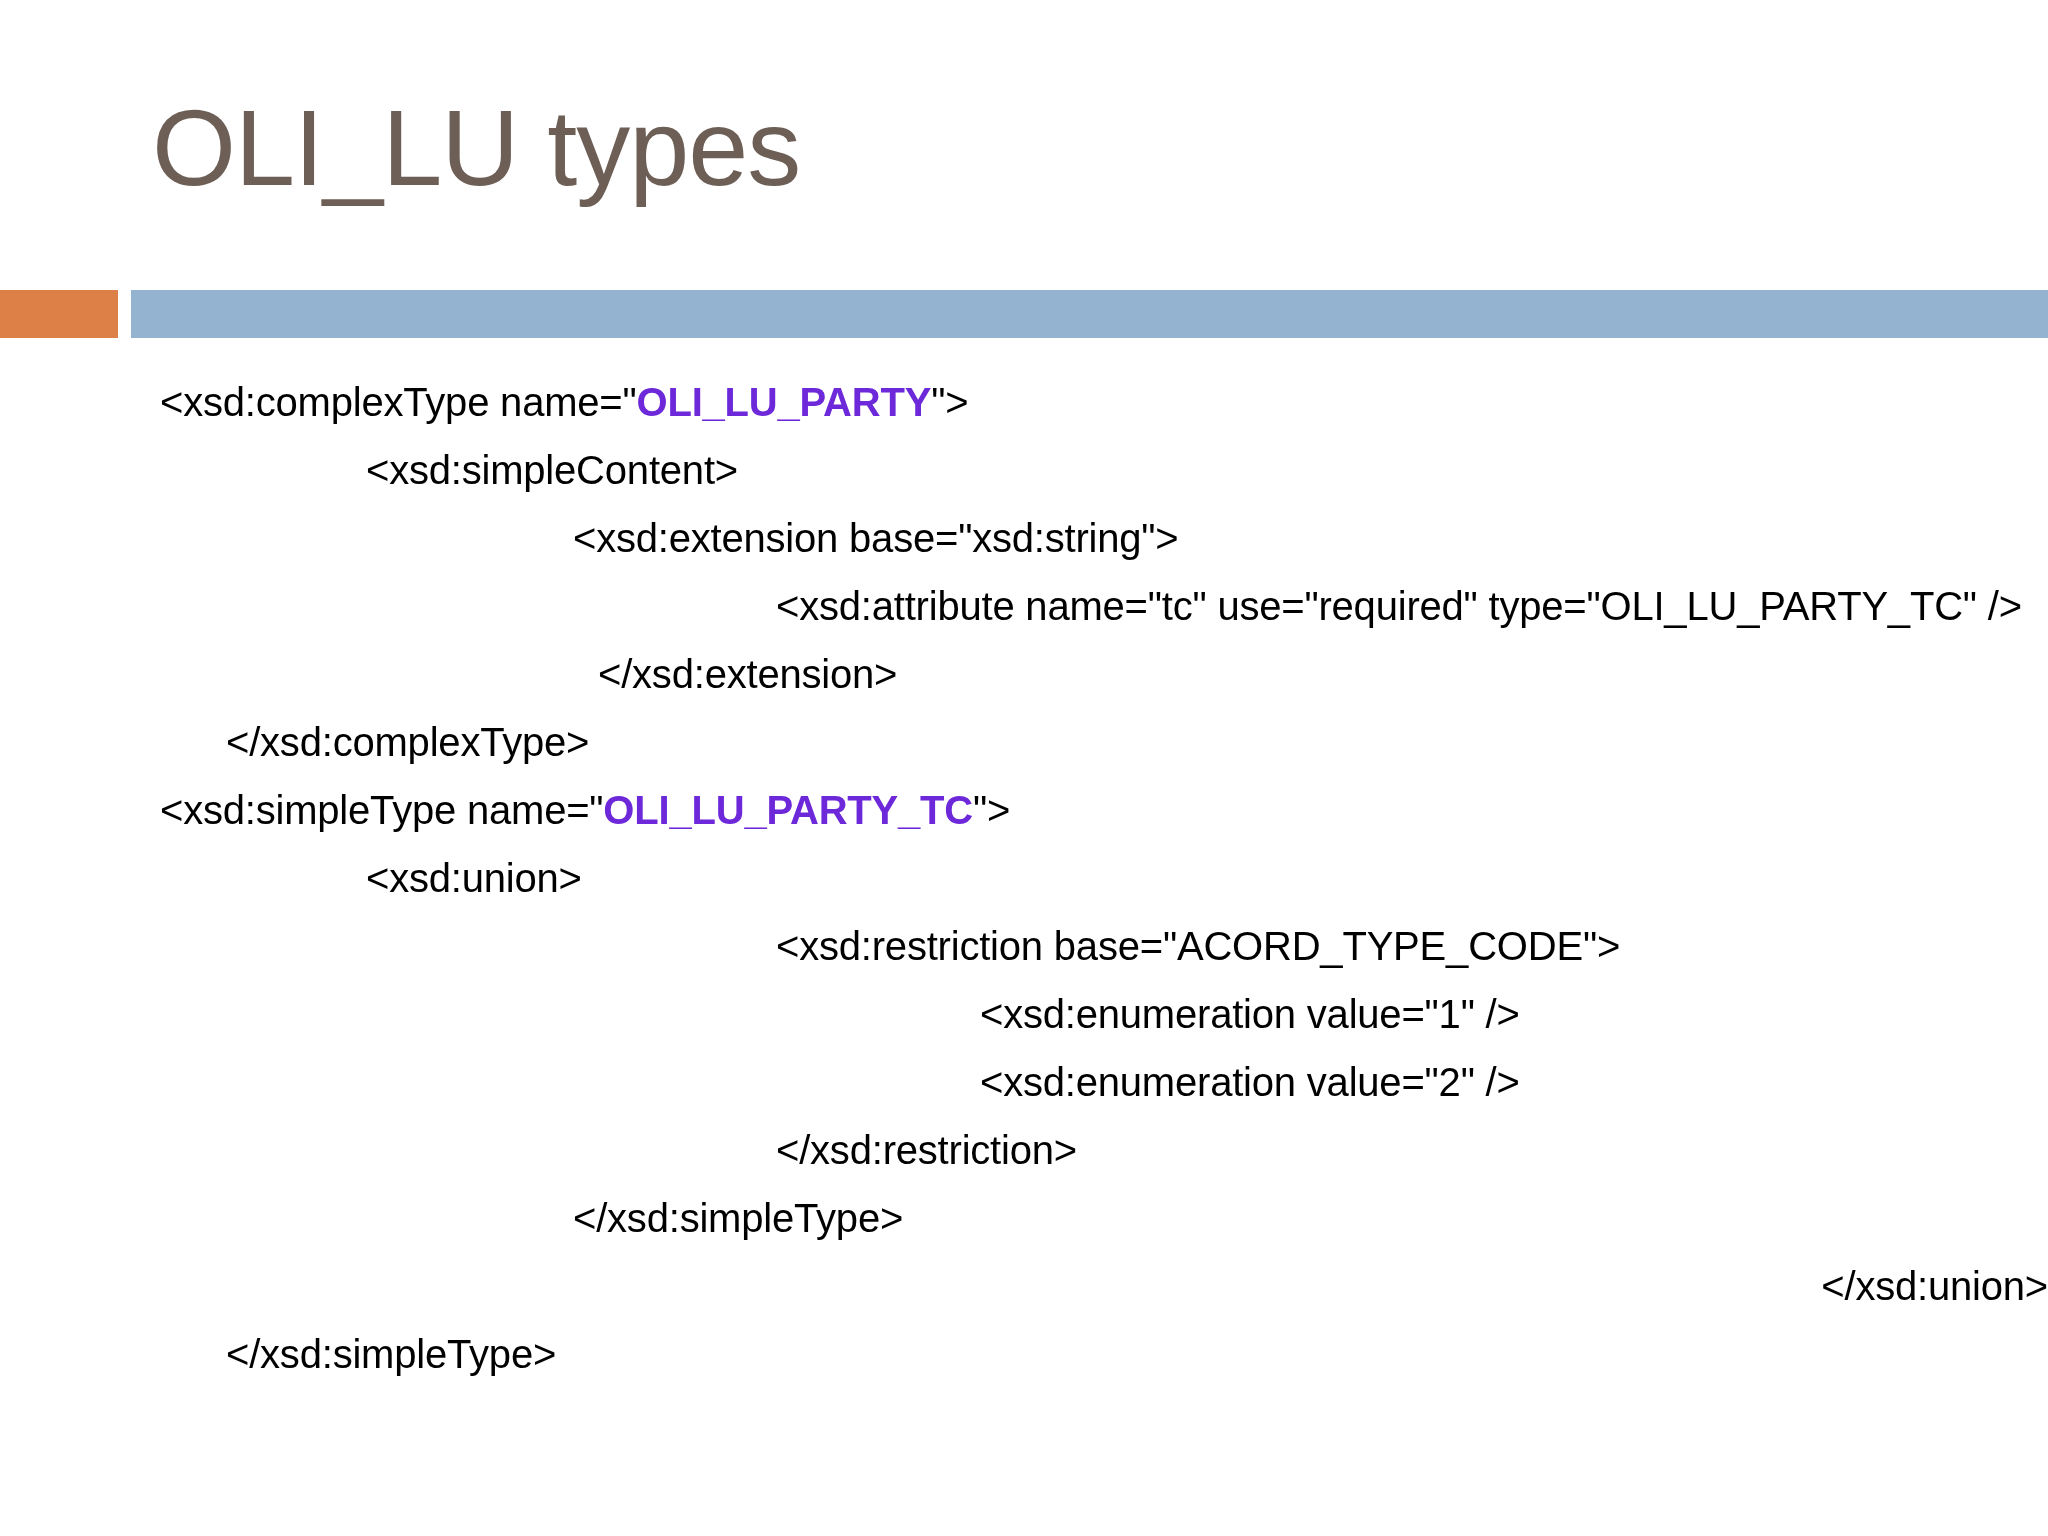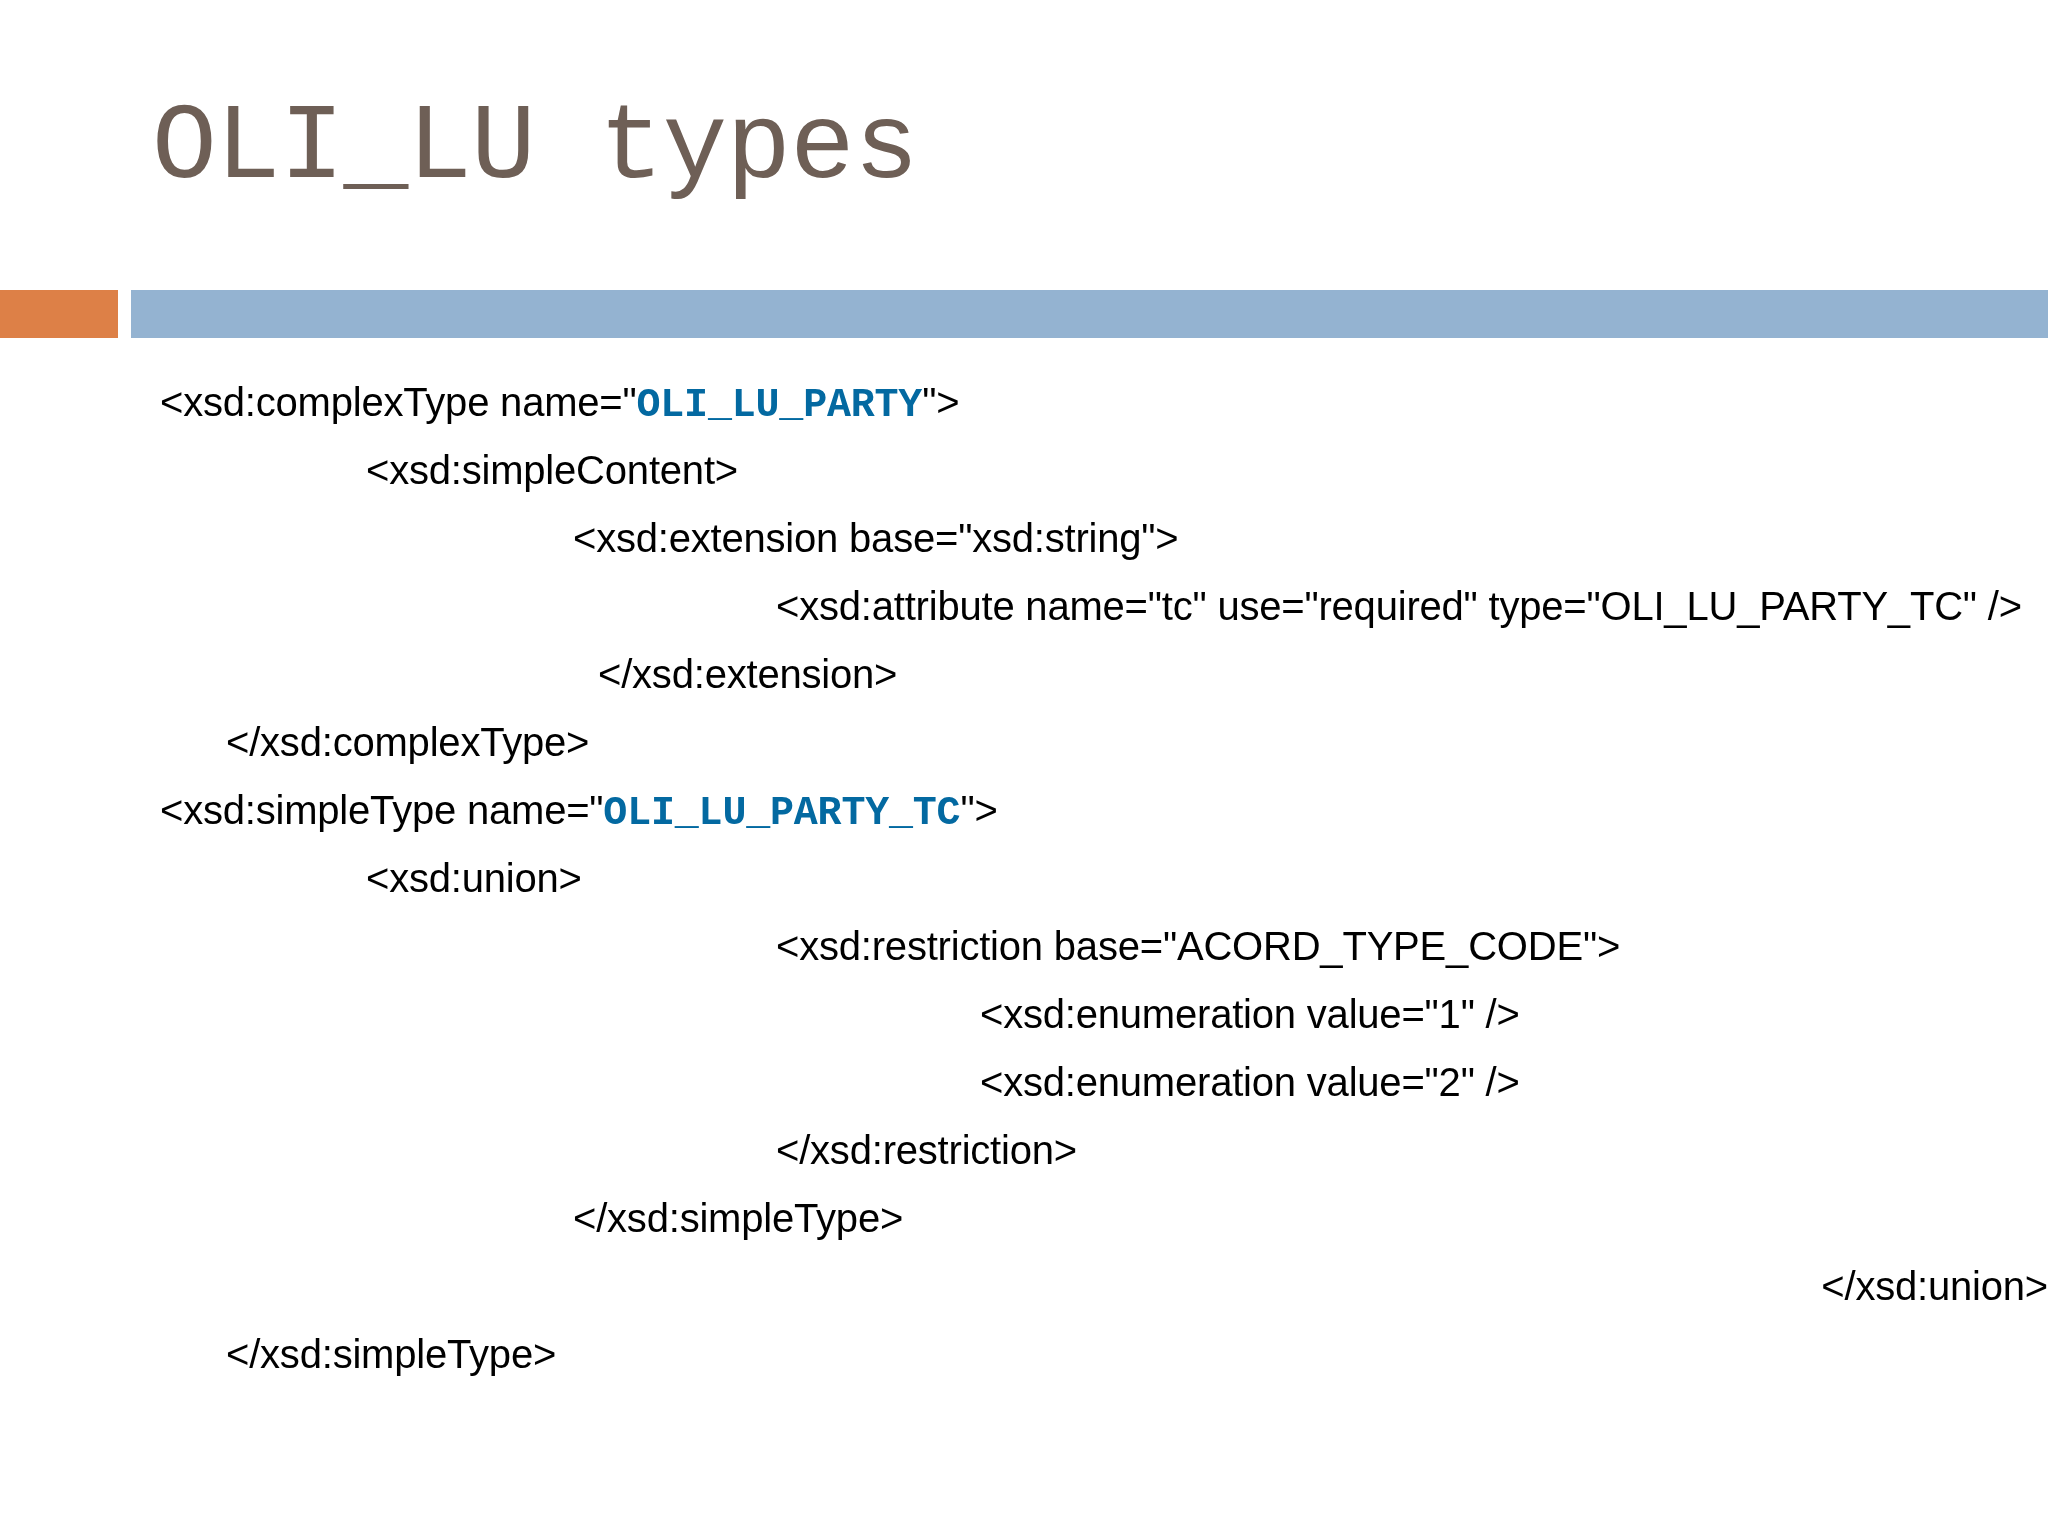--- a/index.html
+++ b/index.html
@@ -27,21 +27,21 @@
     position: absolute;
     left: 0;
     top: 0;
     width: 2048px;
     height: 268px;
   }
   .slide-title {
     position: absolute;
     left: 152px;
     top: 88px;
-    font-family: Liberation Mono, monospace;
+    font-family: Liberation Sans, sans-serif;
     font-size: 108px;
     font-weight: 400;
     letter-spacing: -1px;
     color: #6E5F56;
     line-height: 1.12;
     white-space: nowrap;
   }
 
   
   .bar-row {
@@ -79,23 +79,22 @@
     font-family: "Liberation Sans", sans-serif;
     font-size: 40px;
     font-weight: 400;
     color: #000000;
     line-height: 68px;
     height: 68px;
     white-space: pre;
     letter-spacing: -0.2px;
   }
   .hl {
-    color: #0369a1;
+    color: #6d28d9;
     font-weight: bold;
-    font-family: Liberation Mono, monospace;
   }
 </style>
 </head>
 <body>
 
 <div class="slide">
 
   <div class="title-area">
     <div class="slide-title">OLI_LU types</div>
   </div>

